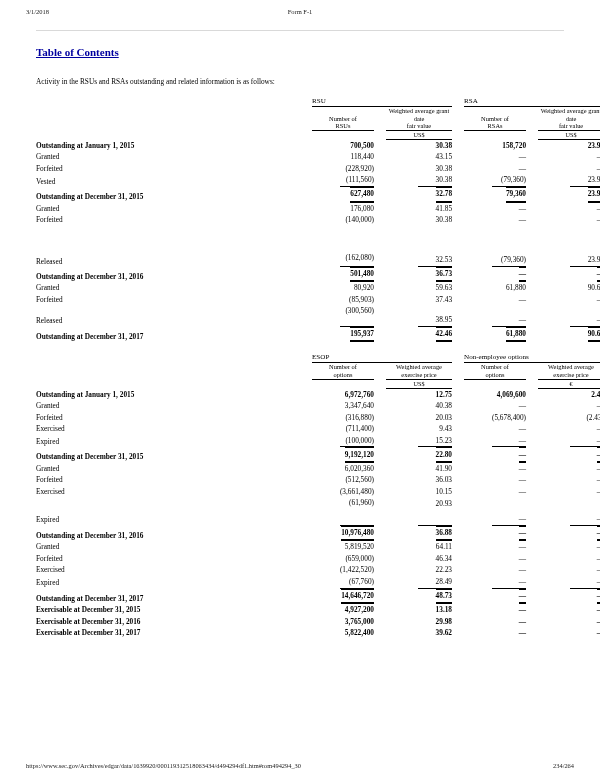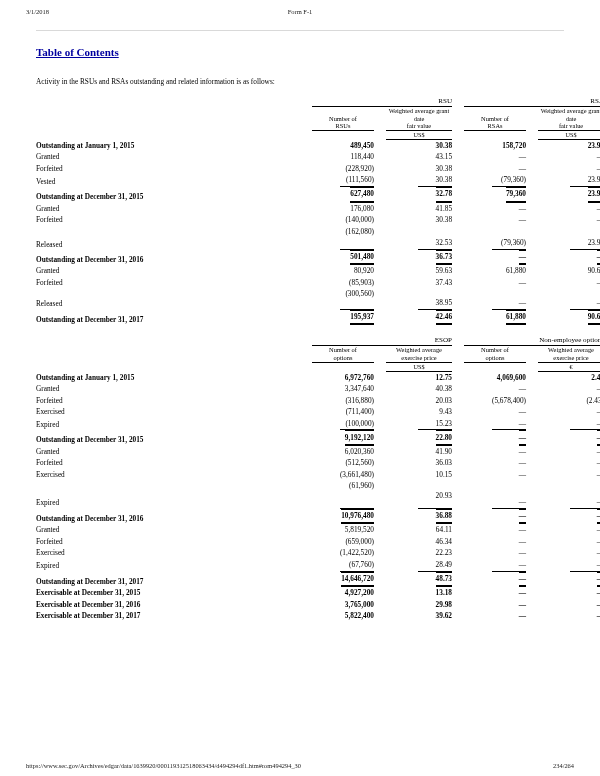--- a/index.html
+++ b/index.html
@@ -90,21 +90,21 @@
     vertical-align: bottom;
     font-weight: normal;
   }
 
   col.c-label { width: 264px; }
   col.c-gap   { width: 12px; }
   col.c-num   { width: 62px; }
   col.c-num-w { width: 66px; }
 
   .grp-head {
-    text-align: right;
+    text-align: left;
     font-size: 7.1px;
     font-weight: bold;
     padding-bottom: 1px;
   }
   .grp-head .rule {
     border-bottom: 0.9px solid #000;
     padding-bottom: 1px;
     display: block;
   }
 
@@ -275,21 +275,21 @@
           <td></td>
         <td class="unit-head">
           <span>US$</span>
         </td>
       </tr>
     </thead>
     <tbody>
         <tr class="total-open">
           <td class="lbl" style="font-weight: bold;">Outstanding at January 1, 2015</td>
           <td></td>
-          <td class="num"><span class="v" style="font-weight: bold;">489,450</span></td>
+          <td class="num"><span class="v" style="font-weight: bold;">700,500</span></td>
           <td></td>
           <td class="num"><span class="v" style="font-weight: bold;">30.38</span></td>
           <td></td>
           <td class="num"><span class="v" style="font-weight: bold;">158,720</span></td>
           <td></td>
           <td class="num"><span class="v" style="font-weight: bold;">23.90</span></td>
         </tr>
         <tr>
           <td class="lbl">Granted</td>
           <td></td>
@@ -352,21 +352,21 @@
           <td></td>
           <td class="num"><span class="v">30.38</span></td>
           <td></td>
           <td class="num"><span class="v dash">—</span></td>
           <td></td>
           <td class="num"><span class="v dash">—</span></td>
         </tr>
         <tr>
           <td class="lbl">Released</td>
           <td></td>
-          <td class="num"><span class="v" style="border-bottom: 0.9px solid rgb(0, 0, 0); padding-bottom: 12px; min-width: 34px;">(162,080)</span></td>
+          <td class="num"><span class="v" style="border-bottom: 0.9px solid rgb(0, 0, 0); padding-bottom: 3px; min-width: 34px; margin-top: 26px;">(162,080)</span></td>
           <td></td>
           <td class="num"><span class="v" style="border-bottom: 0.9px solid rgb(0, 0, 0); padding-bottom: 0.4px; min-width: 34px;">32.53</span></td>
           <td></td>
           <td class="num"><span class="v" style="border-bottom: 0.9px solid rgb(0, 0, 0); padding-bottom: 0.4px; min-width: 34px;">(79,360)</span></td>
           <td></td>
           <td class="num"><span class="v" style="border-bottom: 0.9px solid rgb(0, 0, 0); padding-bottom: 0.4px; min-width: 34px;">23.90</span></td>
         </tr>
         <tr class="total dblrule">
           <td class="lbl" style="font-weight: bold;">Outstanding at December 31, 2016</td>
           <td></td>
@@ -590,21 +590,21 @@
           <td></td>
           <td class="num"><span class="v dash">—</span></td>
           <td></td>
           <td class="num"><span class="v dash">—</span></td>
         </tr>
         <tr>
           <td class="lbl">Expired</td>
           <td></td>
           <td class="num"><span class="v" style="border-bottom: 0.9px solid rgb(0, 0, 0); padding-bottom: 16px; min-width: 34px;">(61,960)</span></td>
           <td></td>
-          <td class="num"><span class="v" style="border-bottom: 0.9px solid rgb(0, 0, 0); padding-bottom: 6px; min-width: 34px;">20.93</span></td>
+          <td class="num"><span class="v" style="border-bottom: 0.9px solid rgb(0, 0, 0); padding-bottom: 15px; min-width: 34px;">20.93</span></td>
           <td></td>
           <td class="num"><span class="v dash" style="border-bottom: 0.9px solid rgb(0, 0, 0); padding-bottom: 0.4px; min-width: 34px;">—</span></td>
           <td></td>
           <td class="num"><span class="v dash" style="border-bottom: 0.9px solid rgb(0, 0, 0); padding-bottom: 0.4px; min-width: 34px;">—</span></td>
         </tr>
         <tr class="total dblrule">
           <td class="lbl" style="font-weight: bold;">Outstanding at December 31, 2016</td>
           <td></td>
           <td class="num"><span class="v" style="font-weight: bold; text-align: center;">10,976,480</span></td>
           <td></td>

